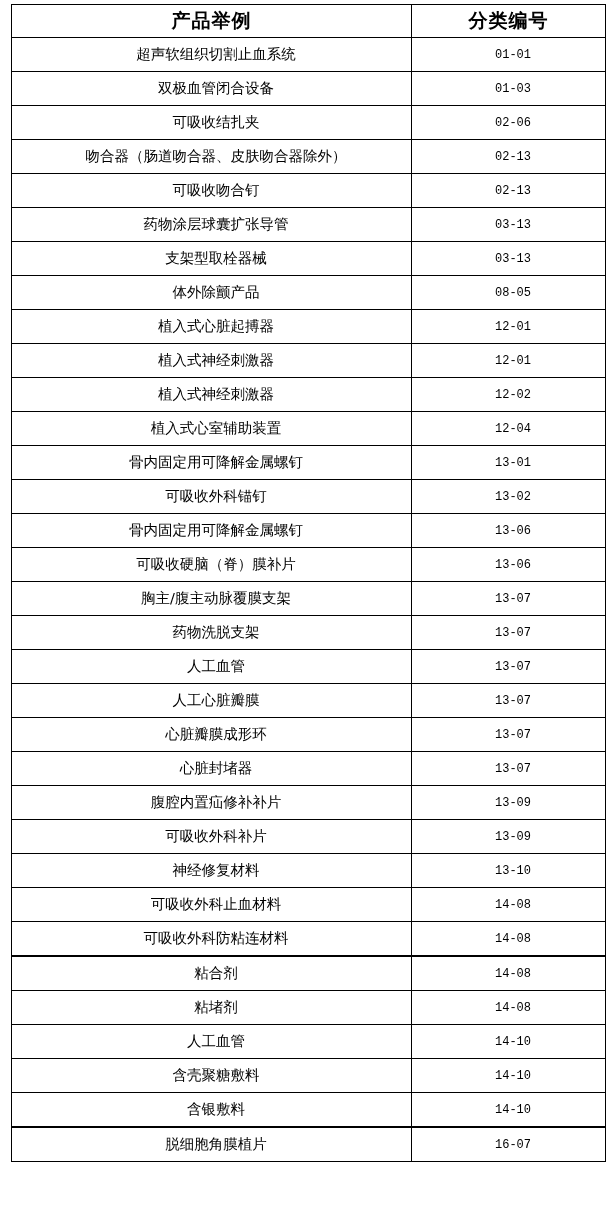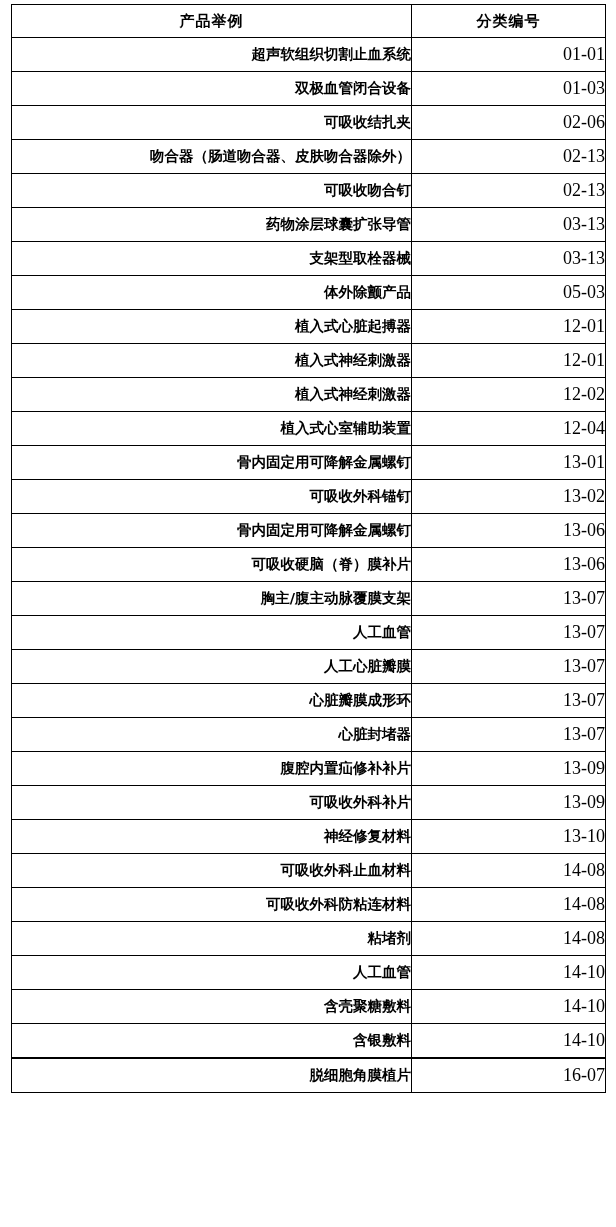--- a/index.html
+++ b/index.html
@@ -28,40 +28,39 @@
   table.product-table th,
   table.product-table td {
     border: 1px solid #000000;
     padding: 0;
     vertical-align: middle;
   }
   table.product-table thead th {
     height: 32px;
     text-align: center;
     font-weight: bold;
-    font-size: 15px;
+    font-size: 19px;
     letter-spacing: 1px;
     font-family: "DejaVu Serif", "Liberation Serif", serif;
   }
   table.product-table tbody td {
     height: 33px;
     font-size: 14.5px;
     font-weight: normal;
     font-family: "DejaVu Sans", "Liberation Sans", sans-serif;
   }
   table.product-table tbody td.cell-name {
     padding-left: 9px;
-    text-align: right;
-    font-weight: bold;
+    text-align: center;
   }
   table.product-table tbody td.cell-code {
     padding-left: 9px;
-    text-align: right;
-    font-family: Liberation Serif, serif;
-    font-size: 18px;
+    text-align: center;
+    font-family: Liberation Mono, monospace;
+    font-size: 12px;
   }
   
   table.product-table tbody tr.sep-above td {
     border-top-width: 2px;
   }
 </style>
 </head>
 <body>
 
 <div class="doc">
@@ -100,21 +99,21 @@
         <tr>
           <td class="cell-name">药物涂层球囊扩张导管</td>
           <td class="cell-code">03-13</td>
         </tr>
         <tr>
           <td class="cell-name">支架型取栓器械</td>
           <td class="cell-code">03-13</td>
         </tr>
         <tr>
           <td class="cell-name">体外除颤产品</td>
-          <td class="cell-code">05-03</td>
+          <td class="cell-code">08-05</td>
         </tr>
         <tr>
           <td class="cell-name">植入式心脏起搏器</td>
           <td class="cell-code">12-01</td>
         </tr>
         <tr>
           <td class="cell-name">植入式神经刺激器</td>
           <td class="cell-code">12-01</td>
         </tr>
         <tr>
@@ -139,20 +138,24 @@
         </tr>
         <tr>
           <td class="cell-name">可吸收硬脑（脊）膜补片</td>
           <td class="cell-code">13-06</td>
         </tr>
         <tr>
           <td class="cell-name">胸主/腹主动脉覆膜支架</td>
           <td class="cell-code">13-07</td>
         </tr>
         <tr>
+          <td class="cell-name">药物洗脱支架</td>
+          <td class="cell-code">13-07</td>
+        </tr>
+        <tr>
           <td class="cell-name">人工血管</td>
           <td class="cell-code">13-07</td>
         </tr>
         <tr>
           <td class="cell-name">人工心脏瓣膜</td>
           <td class="cell-code">13-07</td>
         </tr>
         <tr>
           <td class="cell-name">心脏瓣膜成形环</td>
           <td class="cell-code">13-07</td>
@@ -172,20 +175,24 @@
         <tr>
           <td class="cell-name">神经修复材料</td>
           <td class="cell-code">13-10</td>
         </tr>
         <tr>
           <td class="cell-name">可吸收外科止血材料</td>
           <td class="cell-code">14-08</td>
         </tr>
         <tr>
           <td class="cell-name">可吸收外科防粘连材料</td>
+          <td class="cell-code">14-08</td>
+        </tr>
+        <tr class="sep-above">
+          <td class="cell-name">粘合剂</td>
           <td class="cell-code">14-08</td>
         </tr>
         <tr>
           <td class="cell-name">粘堵剂</td>
           <td class="cell-code">14-08</td>
         </tr>
         <tr>
           <td class="cell-name">人工血管</td>
           <td class="cell-code">14-10</td>
         </tr>

